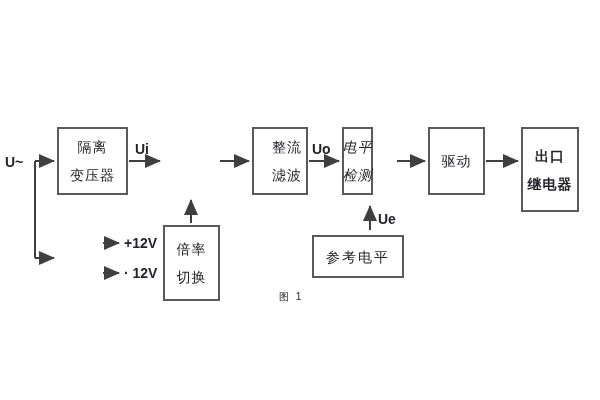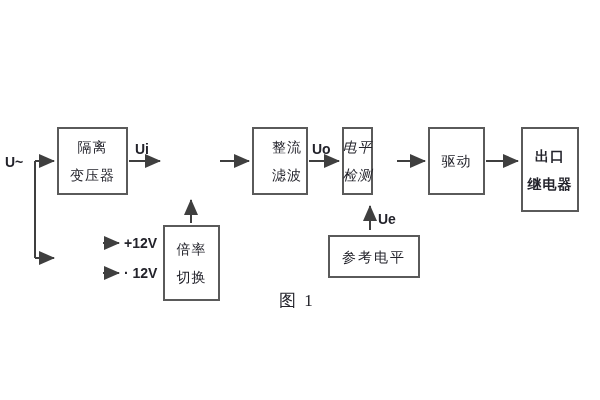--- a/index.html
+++ b/index.html
@@ -13,23 +13,22 @@
     display:flex;flex-direction:column;align-items:center;justify-content:center;
     gap:14px;color:var(--text,#23232b);font-size:14px;line-height:1;
     letter-spacing:1px;
   }
   .block span{white-space:nowrap;}
   .siglabel{
     position:absolute;color:var(--text,#23232b);font-size:14px;font-weight:600;
     line-height:1;white-space:nowrap;
   }
   .caption{
-    position:absolute;color:var(--text,#23232b);font-size:17px;line-height:1;
+    position:absolute;color:var(--text,#23232b);font-size:10px;line-height:1;
     letter-spacing:2px;
-    font-family:Liberation Serif, serif;
   }
   svg.wires{position:absolute;left:0;top:0;width:600px;height:400px;}
   svg.wires line,svg.wires path.w{stroke:var(--line,#3f3f3f);stroke-width:2;fill:none;}
   svg.wires .head{fill:var(--line,#3f3f3f);}
 </style>
 </head>
 <body>
 
 <div class="stage">
 
@@ -102,21 +101,21 @@
     <span>出口</span>
     <span>继电器</span>
   </div>
 
 
   <div class="block" style="left:163px;top:225px;width:57px;height:76px;">
     <span>倍率</span>
     <span>切换</span>
   </div>
 
-  <div class="block" style="left:328px;top:235px;width:92px;height:43px;letter-spacing:2px;">
+  <div class="block" style="left:312px;top:235px;width:92px;height:43px;letter-spacing:2px;">
     <span>参考电平</span>
   </div>
 
   <div class="siglabel" style="left:5px;top:155px;">U~</div>
   <div class="siglabel" style="left:135px;top:142px;">Ui</div>
   <div class="siglabel" style="left:312px;top:142px;">Uo</div>
   <div class="siglabel" style="left:378px;top:212px;text-align:right;">Ue</div>
   <div class="siglabel" style="left:124px;top:236px;">+12V</div>
   <div class="siglabel" style="left:124px;top:266px;">· 12V</div>
 

